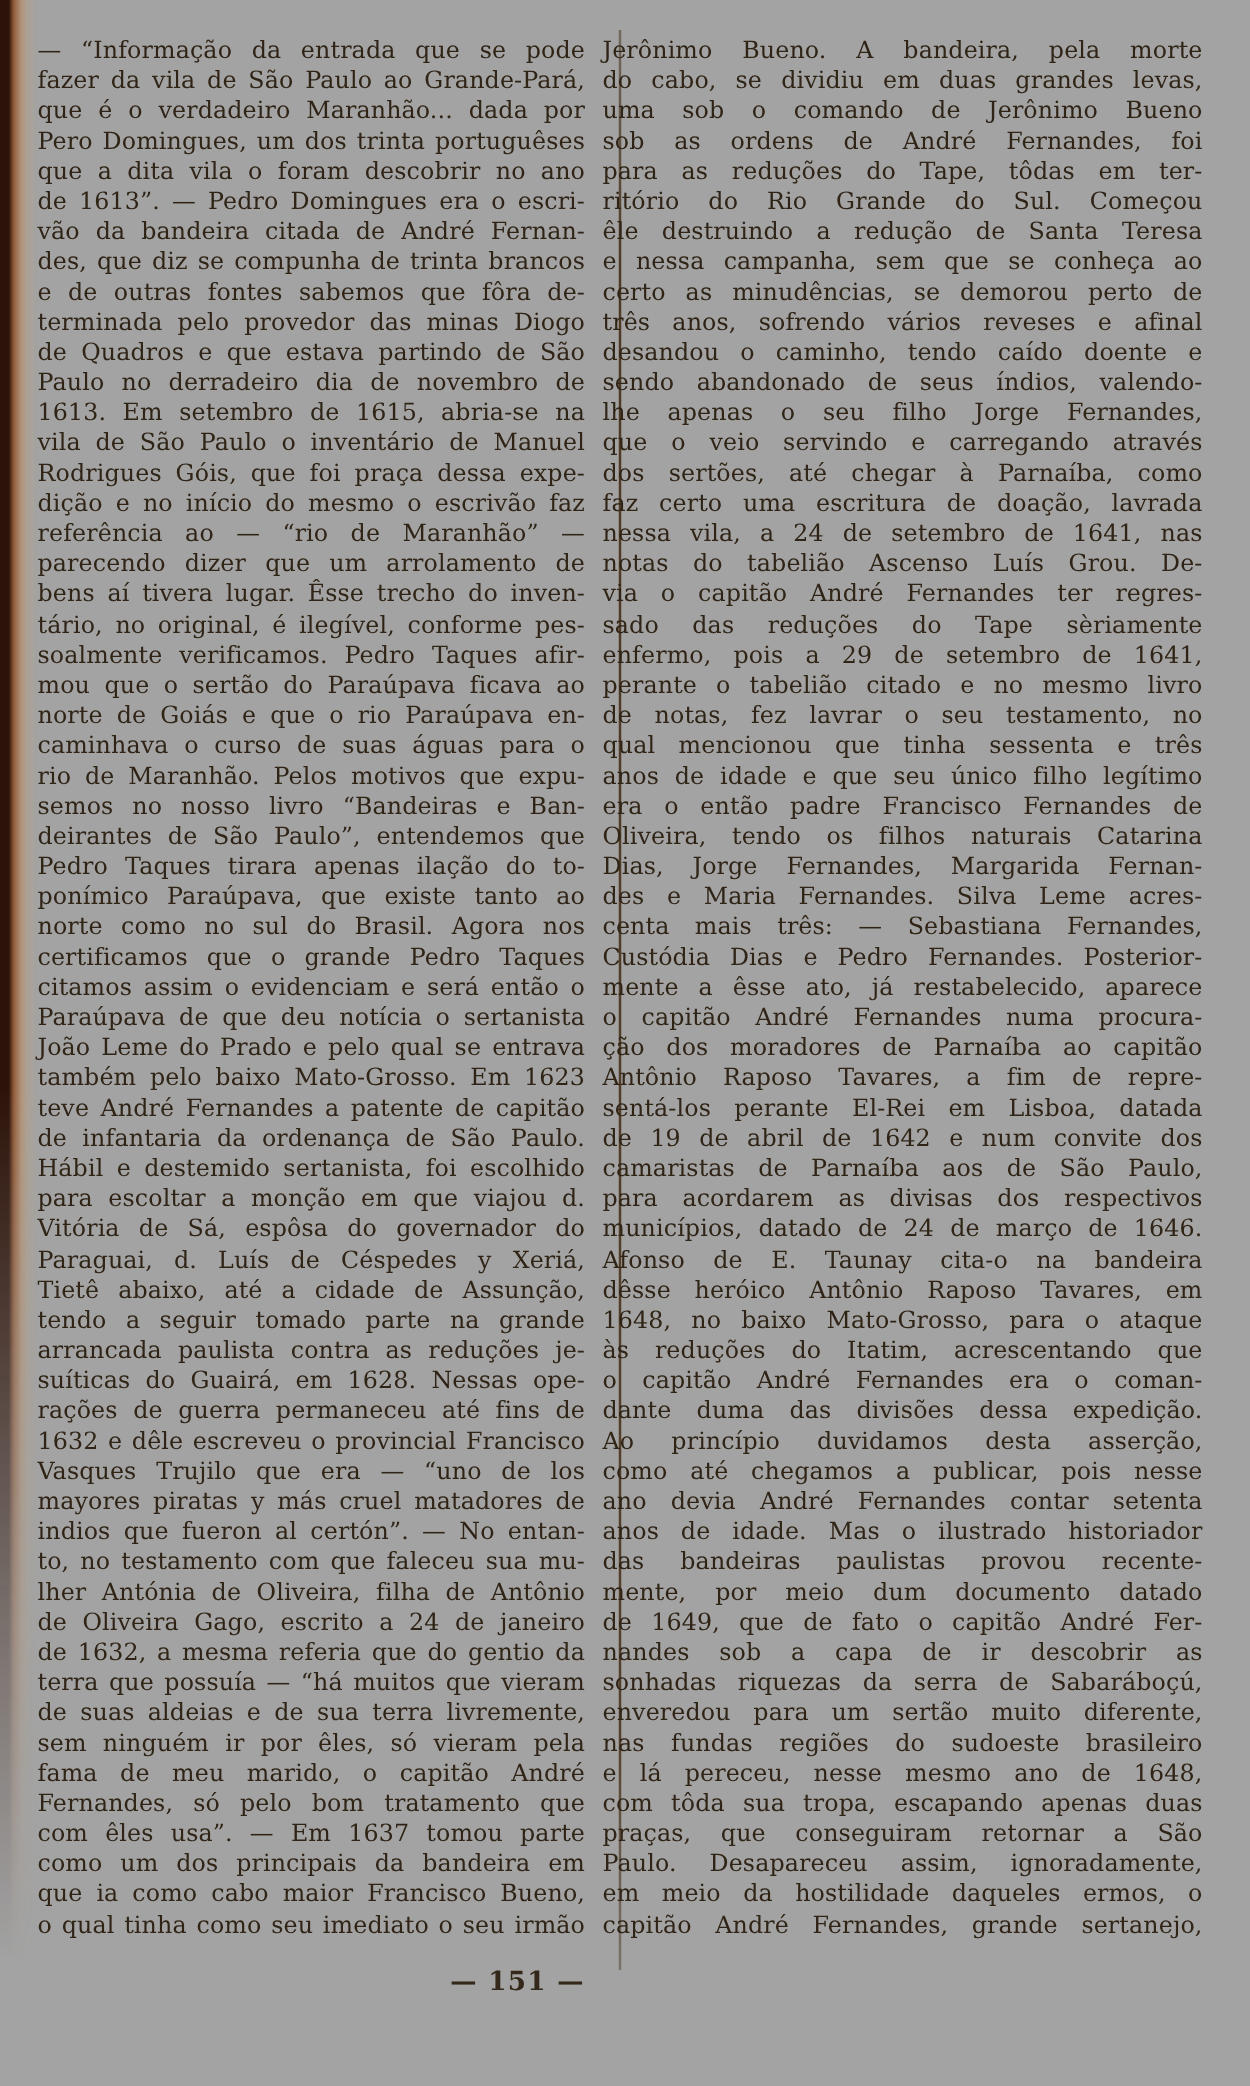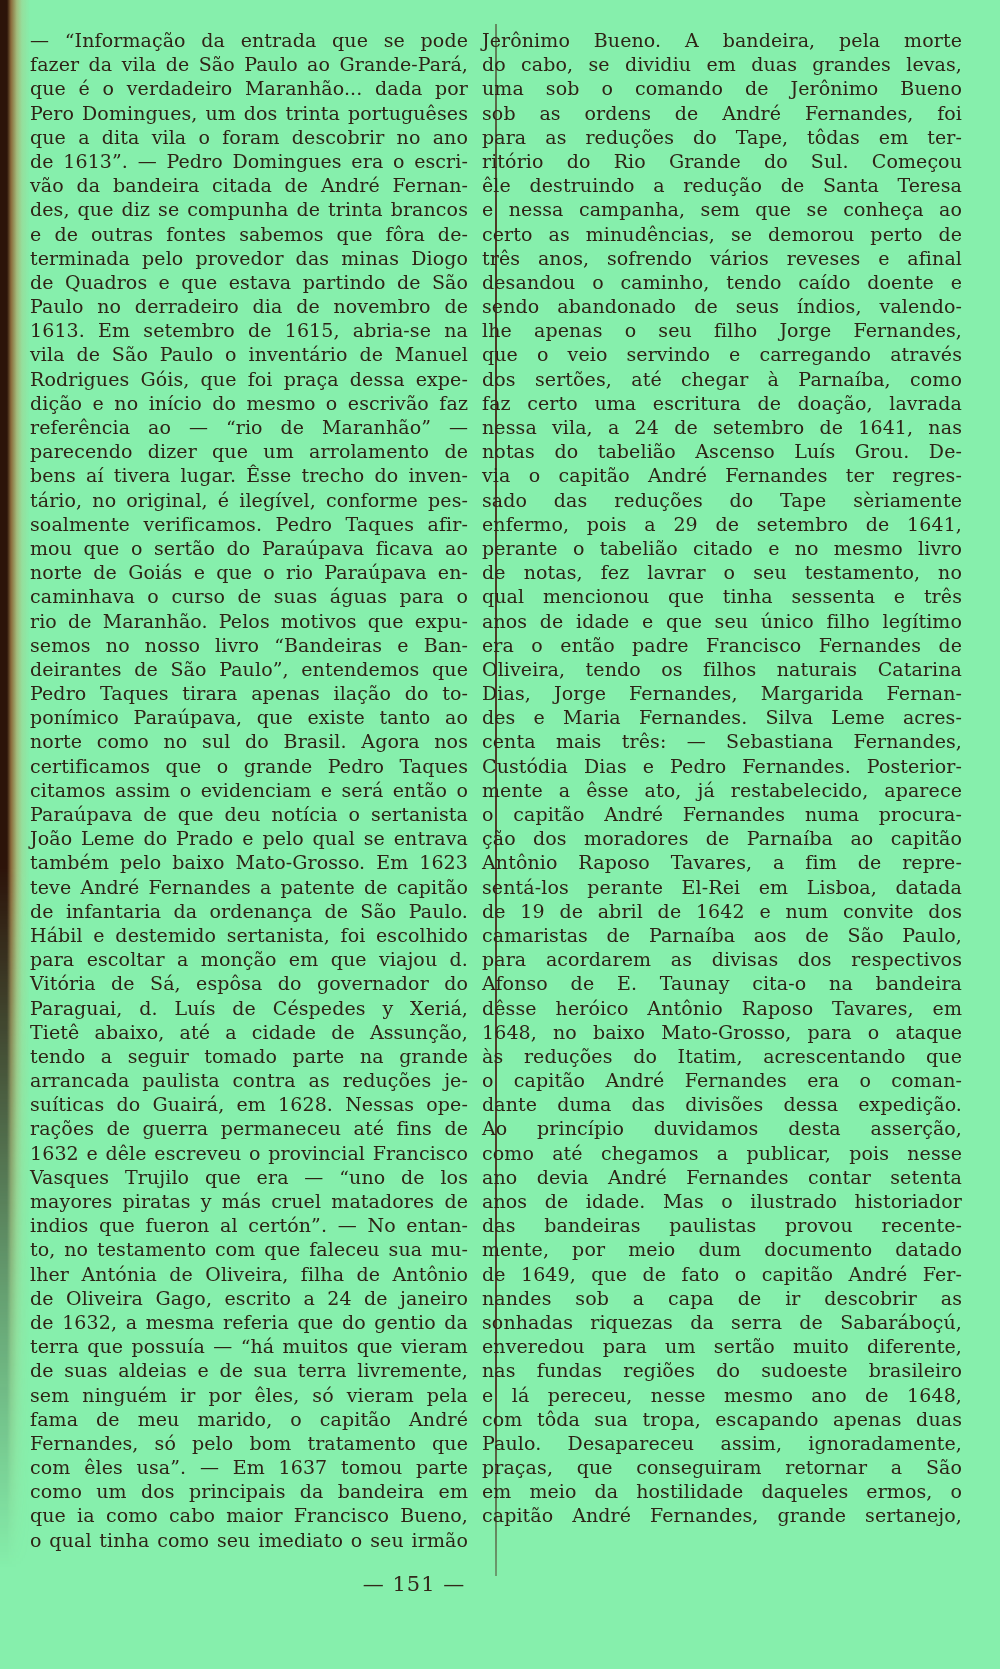--- a/index.html
+++ b/index.html
@@ -8,21 +8,21 @@
     font-family:"DejaVu Serif","Liberation Serif",serif;
     background:#b9a078;
   }
   .page{
     position:relative;width:1000px;height:1669px;
     background:
       radial-gradient(ellipse 120% 85% at 58% 42%, rgba(255,250,224,0.55), rgba(255,250,224,0) 62%),
       linear-gradient(to top, rgba(150,100,40,0.22), rgba(150,100,40,0) 5%),
       linear-gradient(to bottom, rgba(190,130,70,0.14), rgba(190,130,70,0) 4%),
       linear-gradient(125deg, #e7cf9f, #ecdcb1 28%, #efe3bc 55%, #ead9ac 82%, #e2c globe894);
-    background-color:#86efac;
+    background-color:#a3a3a3;
     color:#2f2416;
   }
   .edge-strip{
     position:absolute;left:0;top:0;height:100%;width:30px;pointer-events:none;
     background:linear-gradient(to right,#2c1309 0 7px,rgba(141,74,32,.8) 11px,rgba(196,130,70,.45) 17px,rgba(210,160,95,.2) 22px,rgba(210,160,95,0));
     -webkit-mask-image:linear-gradient(to bottom,#000 0%,#000 52%,rgba(0,0,0,.35) 78%,rgba(0,0,0,0) 94%);
     mask-image:linear-gradient(to bottom,#000 0%,#000 52%,rgba(0,0,0,.35) 78%,rgba(0,0,0,0) 94%);
   }
   .divider{
     position:absolute;left:495px;top:24px;width:2px;height:1552px;
@@ -38,21 +38,21 @@
   .line{
     height:24.2px;white-space:nowrap;
     text-align:justify;text-align-last:justify;
     -moz-text-align-last:justify;
   }
   .line span{white-space:normal;}
   .it{}
   .page-number{
     position:absolute;left:0;top:1572px;width:828px;
     text-align:center;font-size:21px;letter-spacing:1px;
-    color:#33281a;font-weight:400;
+    color:#33281a;font-weight:700;
   }
 </style>
 </head>
 <body>
 
 <div class="page">
   <div class="edge-strip"></div>
   <div class="divider"></div>
   <div class="col col-left" id="col-left">
       <div class="line"><span>— “Informação da entrada que se pode</span></div>
@@ -152,38 +152,39 @@
       <div class="line"><span>centa mais três: — Sebastiana Fernandes,</span></div>
       <div class="line"><span>Custódia Dias e Pedro Fernandes. Posterior-</span></div>
       <div class="line"><span>mente a êsse ato, já restabelecido, aparece</span></div>
       <div class="line"><span>o capitão André Fernandes numa procura-</span></div>
       <div class="line"><span>ção dos moradores de Parnaíba ao capitão</span></div>
       <div class="line"><span>Antônio Raposo Tavares, a fim de repre-</span></div>
       <div class="line"><span>sentá-los perante El-Rei em Lisboa, datada</span></div>
       <div class="line"><span>de 19 de abril de 1642 e num convite dos</span></div>
       <div class="line"><span>camaristas de Parnaíba aos de São Paulo,</span></div>
       <div class="line"><span>para acordarem as divisas dos respectivos</span></div>
+      <div class="line"><span>municípios, datado de 24 de março de 1646.</span></div>
       <div class="line"><span>Afonso de E. Taunay cita-o na bandeira</span></div>
       <div class="line"><span>dêsse heróico Antônio Raposo Tavares, em</span></div>
       <div class="line"><span>1648, no baixo Mato-Grosso, para o ataque</span></div>
       <div class="line"><span>às reduções do Itatim, acrescentando que</span></div>
       <div class="line"><span>o capitão André Fernandes era o coman-</span></div>
       <div class="line"><span>dante duma das divisões dessa expedição.</span></div>
       <div class="line"><span>Ao princípio duvidamos desta asserção,</span></div>
       <div class="line"><span>como até chegamos a publicar, pois nesse</span></div>
       <div class="line"><span>ano devia André Fernandes contar setenta</span></div>
       <div class="line"><span>anos de idade. Mas o ilustrado historiador</span></div>
       <div class="line"><span>das bandeiras paulistas provou recente-</span></div>
       <div class="line"><span>mente, por meio dum documento datado</span></div>
       <div class="line"><span>de 1649, que de fato o capitão André Fer-</span></div>
       <div class="line"><span>nandes sob a capa de ir descobrir as</span></div>
       <div class="line"><span>sonhadas riquezas da serra de Sabaráboçú,</span></div>
       <div class="line"><span>enveredou para um sertão muito diferente,</span></div>
       <div class="line"><span>nas fundas regiões do sudoeste brasileiro</span></div>
       <div class="line"><span>e lá pereceu, nesse mesmo ano de 1648,</span></div>
       <div class="line"><span>com tôda sua tropa, escapando apenas duas</span></div>
+      <div class="line"><span>praças, que conseguiram retornar a São</span></div>
       <div class="line"><span>Paulo. Desapareceu assim, ignoradamente,</span></div>
-      <div class="line"><span>praças, que conseguiram retornar a São</span></div>
       <div class="line"><span>em meio da hostilidade daqueles ermos, o</span></div>
       <div class="line"><span>capitão André Fernandes, grande sertanejo,</span></div>
     </div>
   <div class="page-number">— 151 —</div>
 </div>
 
 </body></html>

